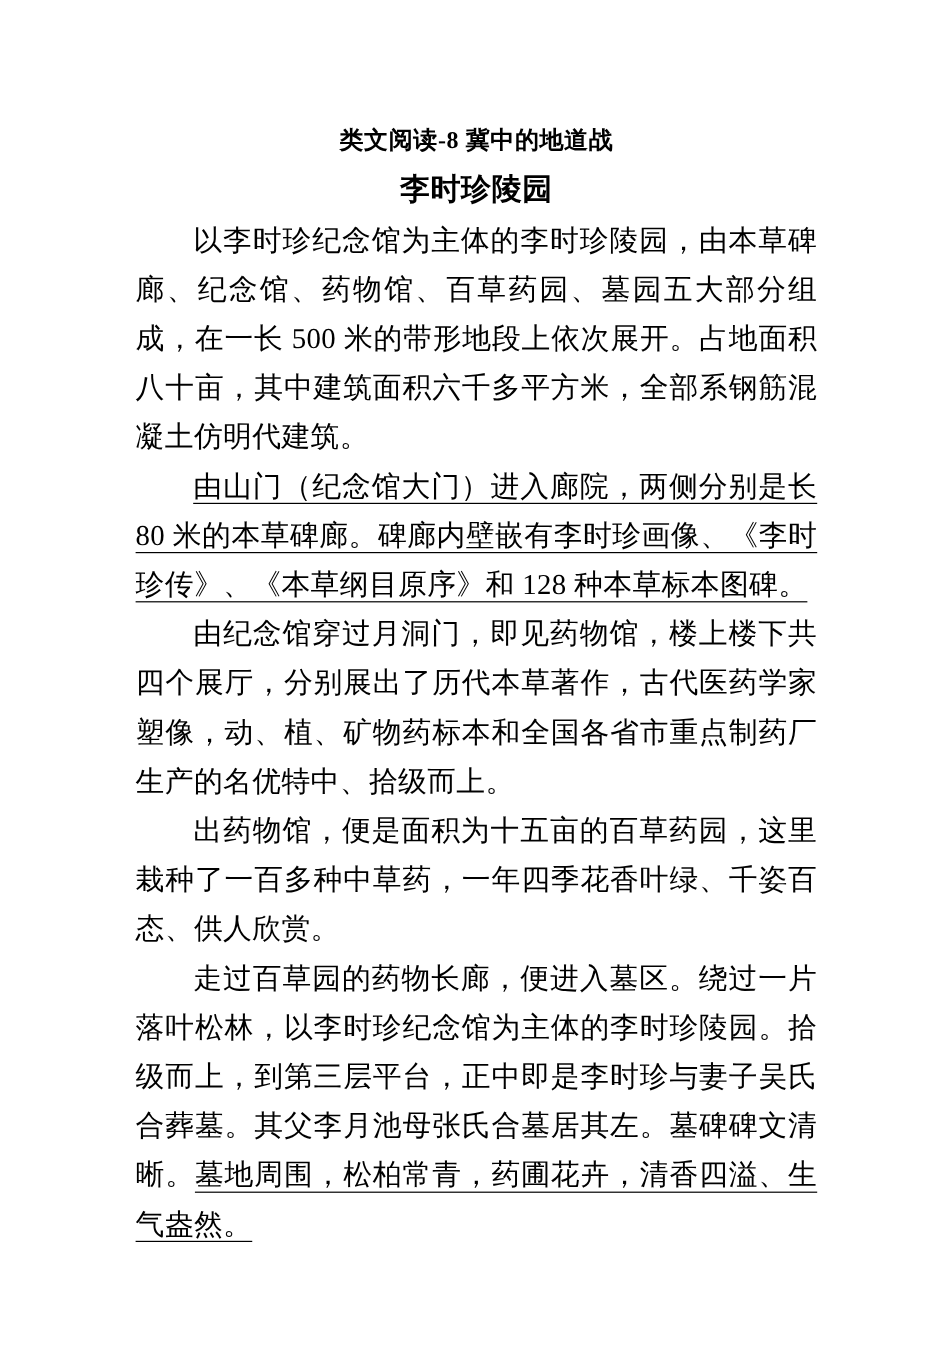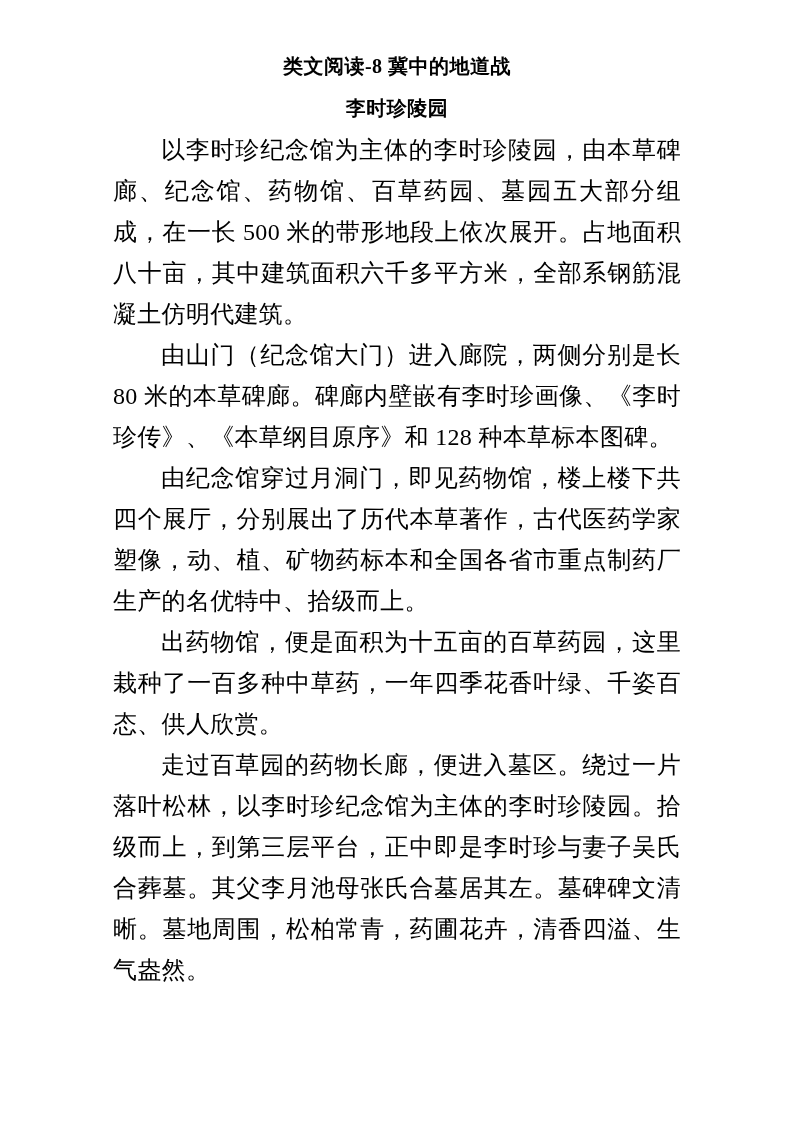--- a/index.html
+++ b/index.html
@@ -7,52 +7,53 @@
     padding: 0;
     background: #ffffff;
   }
   .page {
     position: relative;
     width: 793px;
     height: 1122px;
     box-sizing: border-box;
     background: #ffffff;
     color: #000000;
-    padding: 45px 112px 30px 113px;
+    padding: 96px 112px 30px 113px;
     overflow: hidden;
     font-family: "Liberation Serif", "DejaVu Serif", serif;
   }
   .doc-title {
     margin: 0;
     font-size: 20px;
     font-weight: bold;
     text-align: center;
     line-height: 42px;
     letter-spacing: 0.5px;
   }
   .doc-subtitle {
     margin: 0;
-    font-size: 20px;
+    font-size: 25px;
     font-weight: bold;
     text-align: center;
     line-height: 42px;
     letter-spacing: 0.5px;
   }
   .body-text {
     margin-top: 1px;
   }
   .para {
     margin: 0;
     font-size: 24px;
     line-height: 41px;
     text-align: justify;
     text-indent: 2em;
     letter-spacing: 0.3px;
   }
   .underlined {
+    text-decoration: underline;
     text-decoration-thickness: 1.3px;
     text-underline-offset: 6px;
   }
 </style>
 </head>
 <body>
 
 <div class="page">
   <h1 class="doc-title">类文阅读-8 冀中的地道战</h1>
   <h2 class="doc-subtitle">李时珍陵园</h2>

